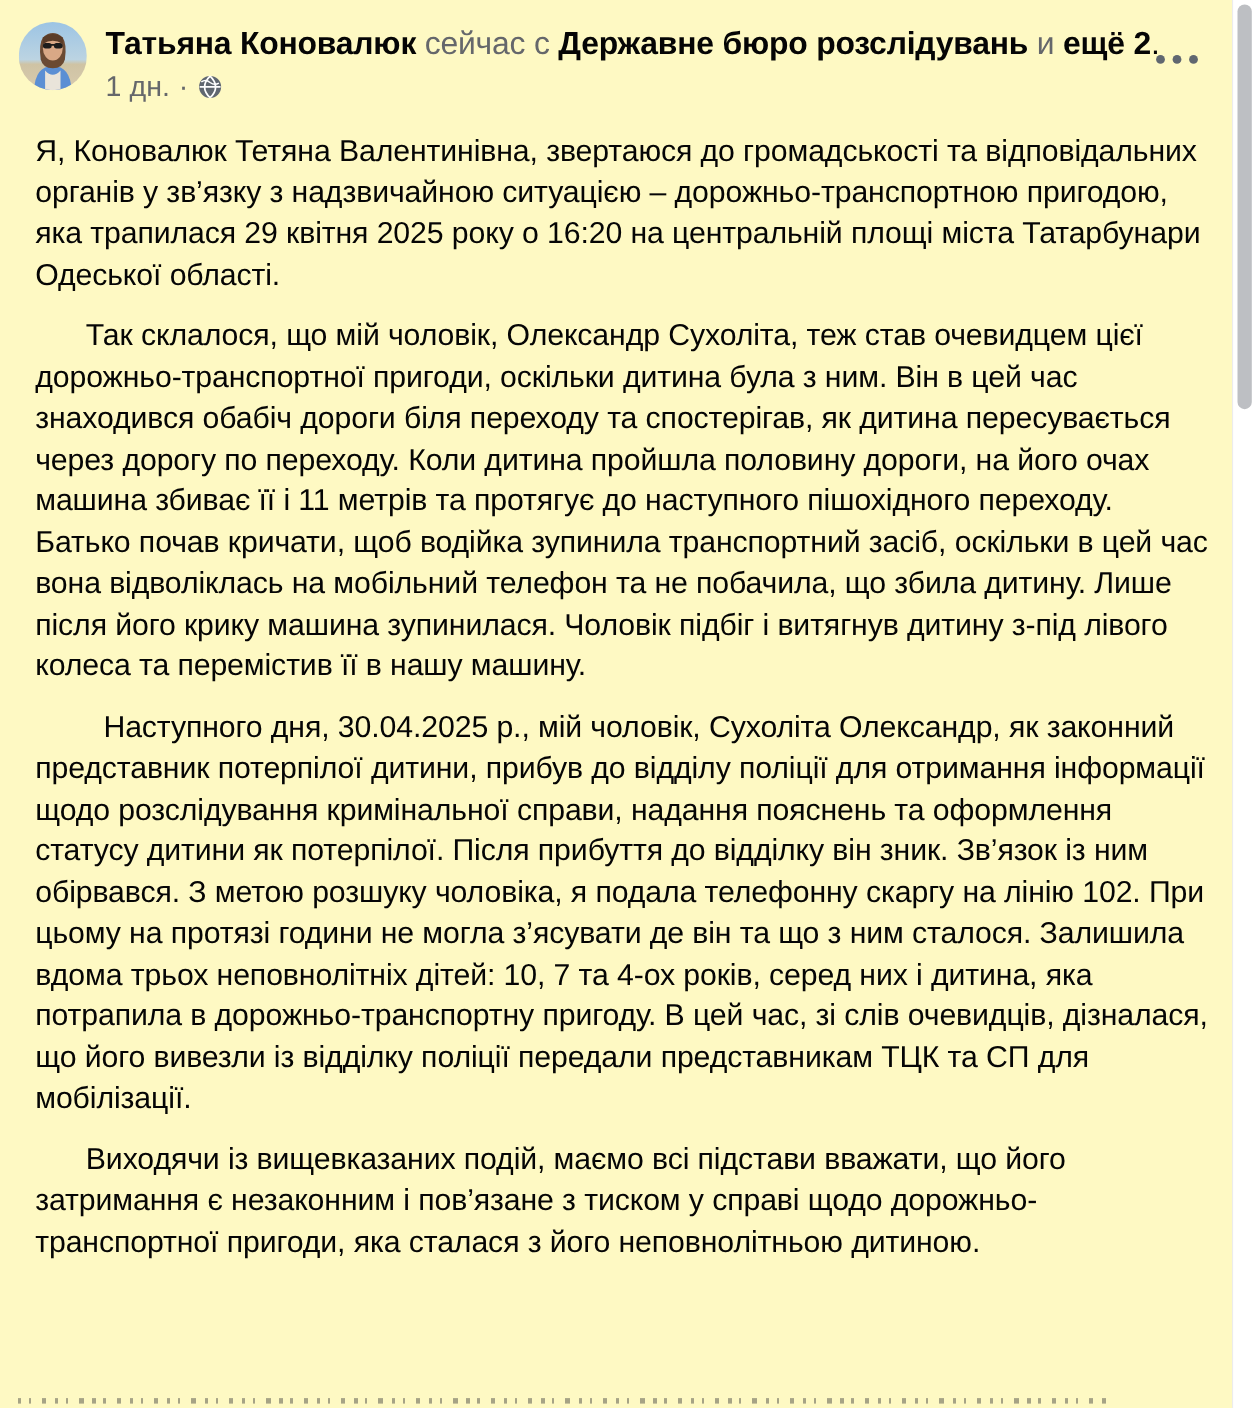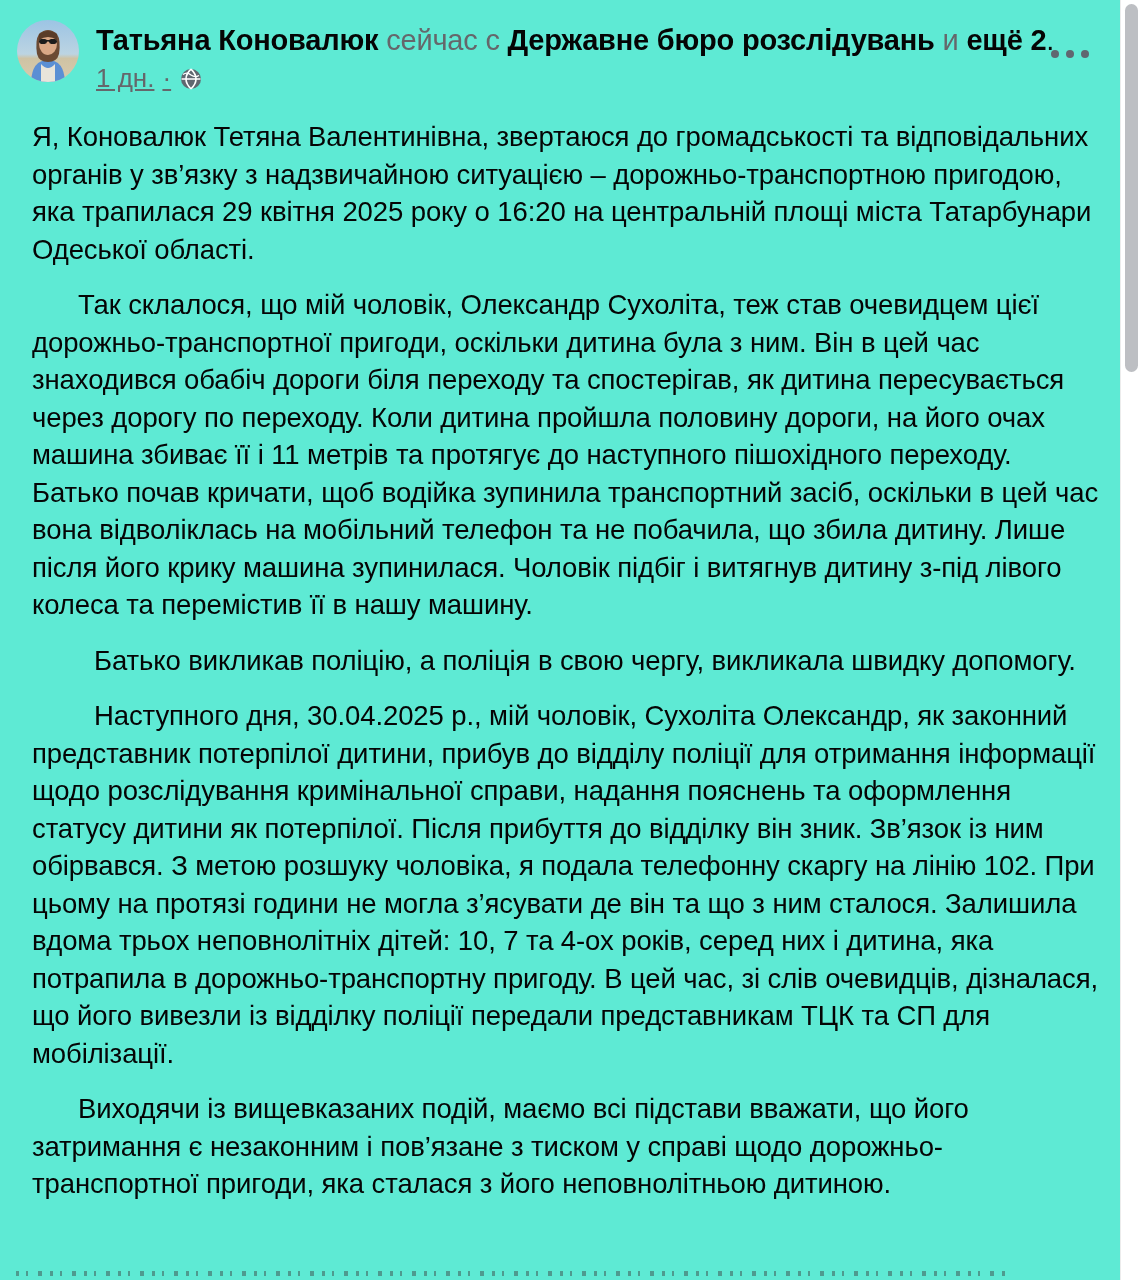--- a/index.html
+++ b/index.html
@@ -1,19 +1,19 @@
 <!DOCTYPE html>
 <html><head>
 <meta charset="utf-8">
 <style>
   html,body{margin:0;padding:0;background:#ffffff;}
   .page{
     position:relative;
     width:1142px;height:1280px;
-    background:#5eead4;
+    background:#fef9c3;
     font-family:"Liberation Sans","DejaVu Sans",sans-serif;
     color:#050505;
     overflow:hidden;
   }
   
   .post-header{
     position:absolute;left:17px;top:20px;right:40px;
     display:flex;align-items:flex-start;
   }
   .avatar{
@@ -22,21 +22,21 @@
   }
   .avatar svg{display:block;}
   .header-text{margin-left:17px;padding-top:3px;}
   .header-line{
     font-size:29px;line-height:34px;letter-spacing:-0.2px;
   }
   .header-line .bold{font-weight:bold;color:#050505;}
   .header-line .muted{color:#65676b;font-weight:normal;}
   .meta-line{
     margin-top:6px;display:flex;align-items:center;
-    font-size:26px;color:#65676b;text-decoration:underline;
+    font-size:26px;color:#65676b;
   }
   .meta-dot{margin:0 8px;}
   .globe{width:24px;height:24px;display:inline-block;}
   .more-button{
     position:absolute;right:42px;top:38px;
     width:60px;height:32px;
     display:flex;align-items:center;justify-content:center;gap:7px;
     cursor:pointer;border:none;background:transparent;padding:0;
   }
   .more-button i{
@@ -121,21 +121,20 @@
 
   <button class="more-button" aria-label="options">
     <i></i>
       <i></i>
       <i></i>
   </button>
 
   <div class="post-body" id="post-body">
       <p>Я, Коновалюк Тетяна Валентинівна, звертаюся до громадськості та відповідальних органів у зв’язку з надзвичайною ситуацією – дорожньо-транспортною пригодою, яка трапилася 29 квітня 2025 року о 16:20 на центральній площі міста Татарбунари Одеської області.</p>
       <p class="indent">Так склалося, що мій чоловік, Олександр Сухоліта, теж став очевидцем цієї дорожньо-транспортної пригоди, оскільки дитина була  з ним. Він в цей час знаходився обабіч дороги біля переходу та спостерігав, як дитина пересувається через дорогу по переходу. Коли дитина пройшла половину дороги, на його очах машина збиває її і 11 метрів та протягує до наступного пішохідного переходу. Батько почав кричати, щоб водійка зупинила транспортний засіб, оскільки в цей час вона відволіклась на мобільний телефон та не побачила, що збила дитину. Лише після його крику машина зупинилася. Чоловік підбіг і витягнув дитину з-під лівого колеса та перемістив її в нашу машину.</p>
-      <p class="indent-lg">Батько викликав поліцію, а поліція в свою чергу, викликала швидку допомогу.</p>
       <p class="indent-lg">Наступного дня, 30.04.2025 р., мій чоловік, Сухоліта Олександр, як законний представник потерпілої дитини, прибув до відділу поліції для отримання інформації щодо розслідування кримінальної справи, надання пояснень та оформлення статусу дитини як потерпілої. Після прибуття до відділку він зник. Зв’язок із ним обірвався. З метою розшуку чоловіка, я подала телефонну скаргу на лінію 102. При цьому на протязі години не могла з’ясувати де він та що з ним сталося. Залишила вдома трьох неповнолітніх дітей: 10, 7 та 4-ох років, серед них і дитина, яка потрапила в дорожньо-транспортну пригоду. В цей час, зі слів очевидців, дізналася, що його вивезли із відділку поліції передали представникам ТЦК та СП для мобілізації.</p>
       <p class="indent">Виходячи із вищевказаних подій, маємо всі підстави вважати, що його затримання є незаконним і пов’язане з тиском у справі щодо дорожньо-транспортної пригоди, яка сталася з його неповнолітньою дитиною.</p>
     </div>
 
   <div class="clipped-line"></div>
 
   <div class="scrollbar-track">
     <div class="scrollbar-thumb"></div>
   </div>
 

